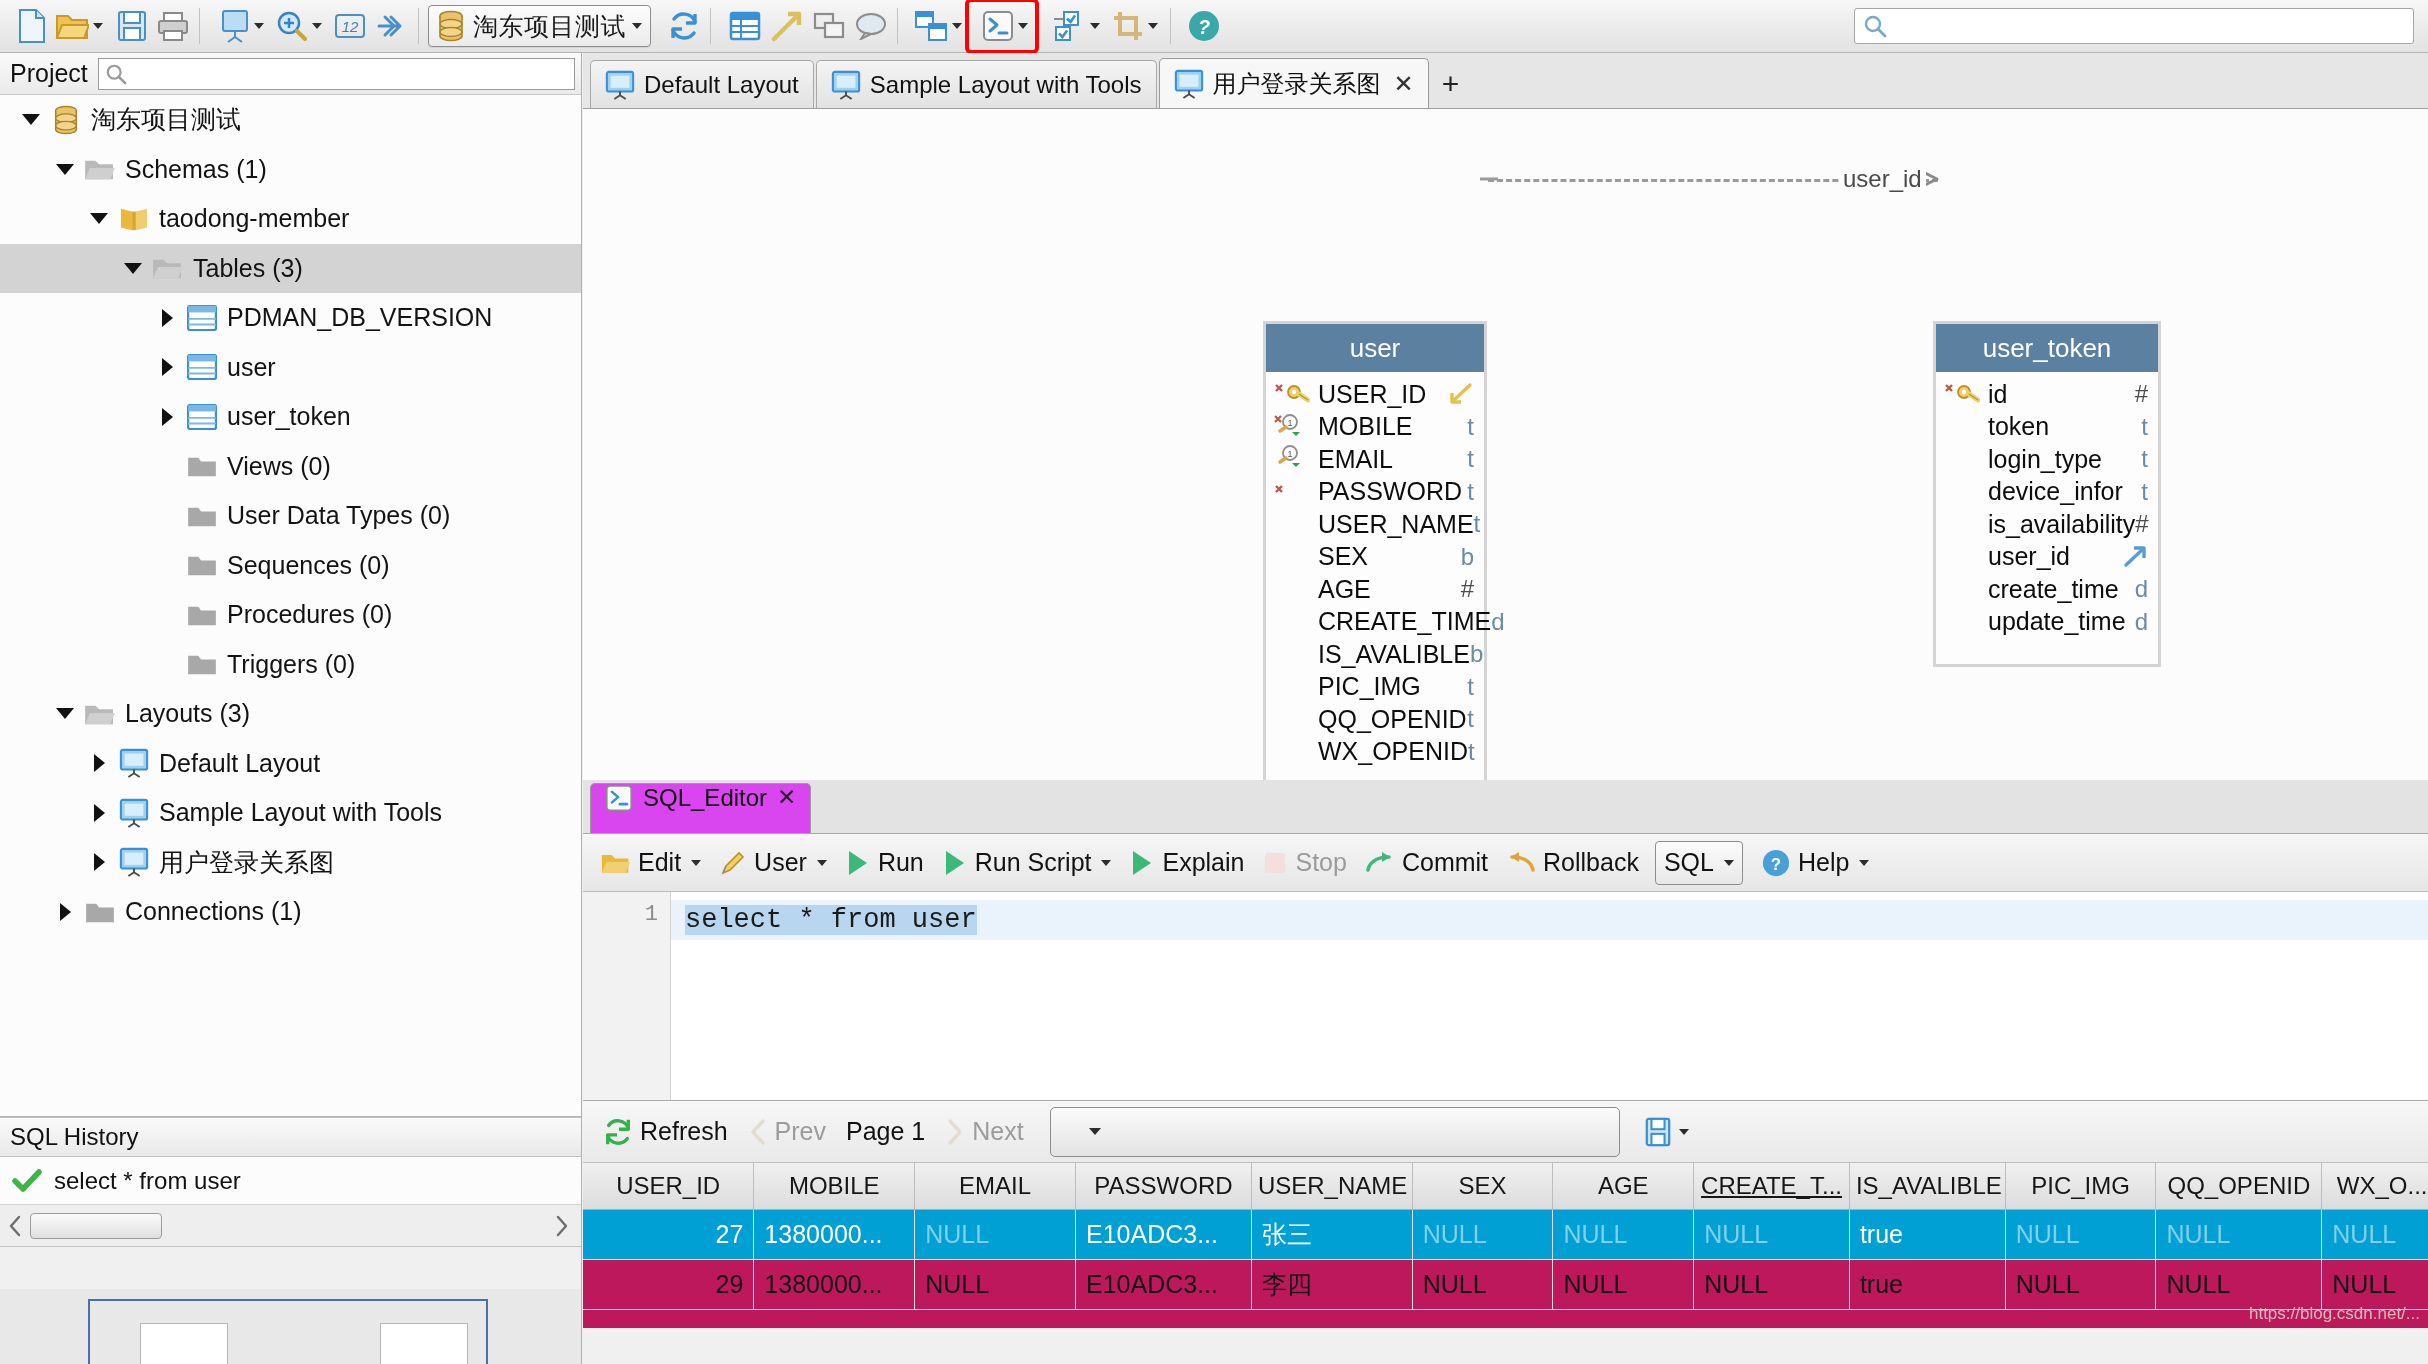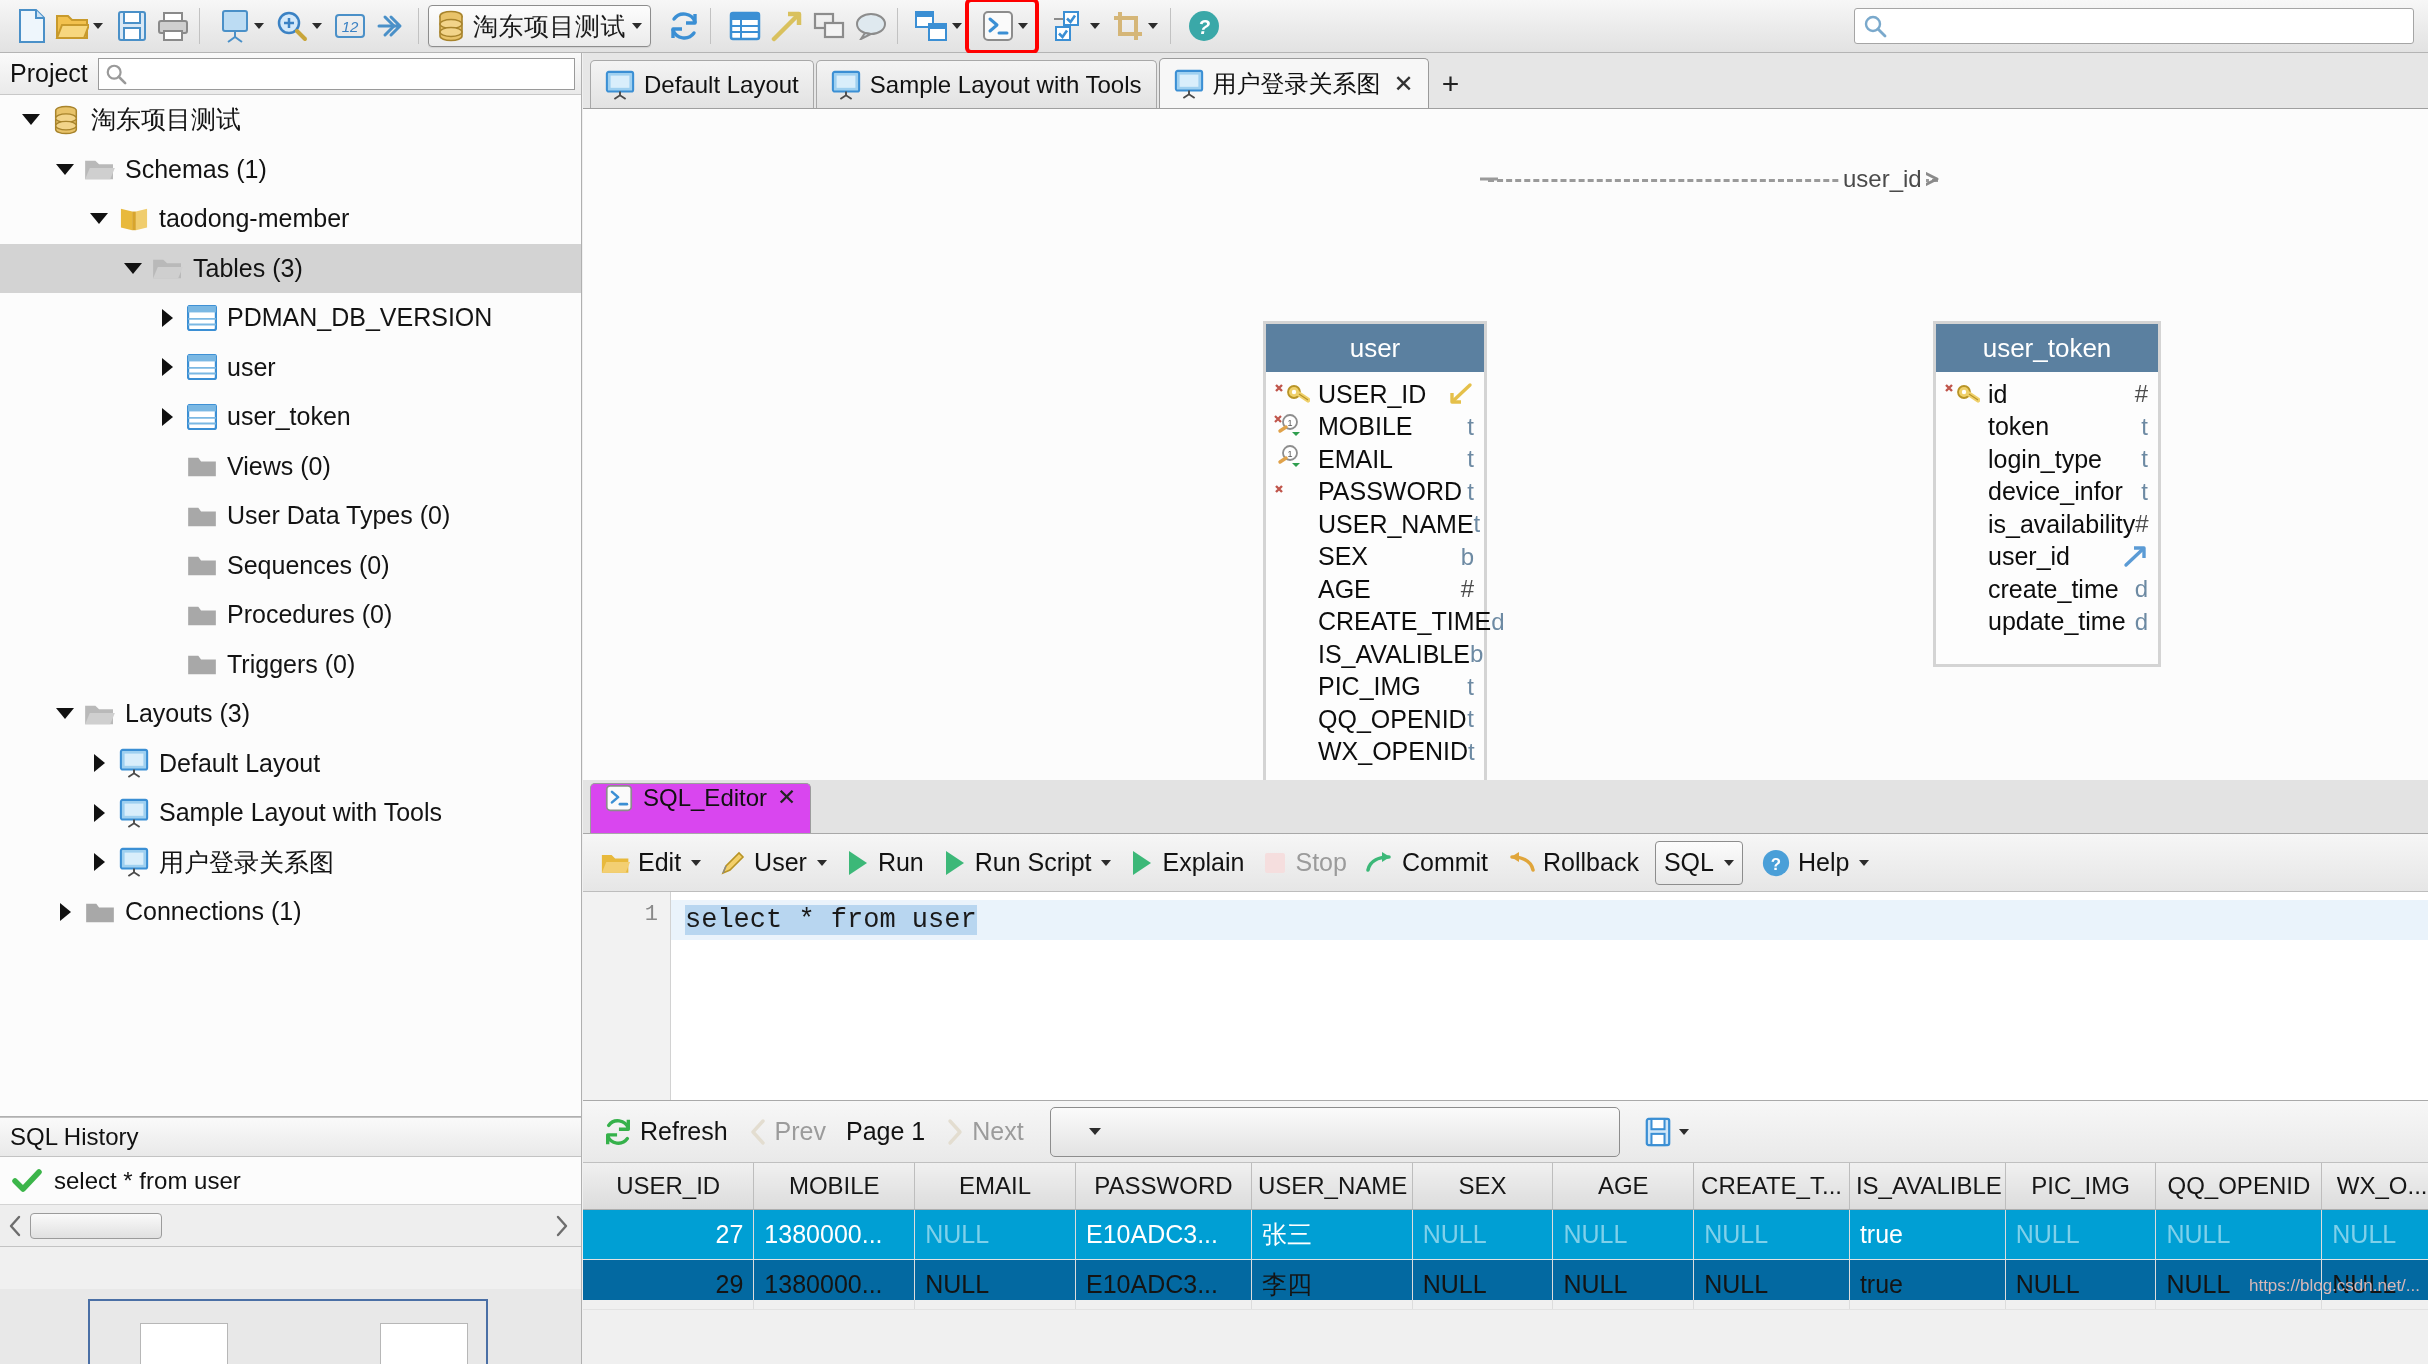--- a/index.html
+++ b/index.html
@@ -162,21 +162,21 @@
   .tbi.dis { color: #9b9b9b; cursor: default; }
   .tbi .cr { margin-left: 3px; }
   .btn-box { border: 1px solid #8d8d8d; border-radius: 4px; background: linear-gradient(to bottom,#fcfcfc,#e8e8e8); padding: 0 8px; height: 44px; }
   .editor { position: absolute; left: 0; top: 112px; width: 1845px; height: 208px; background: #fff; display: flex; }
   .gutter { width: 88px; background: #f2f2f2; border-right: 1px solid #d2d2d2; padding-top: 10px; text-align: right; padding-right: 12px; font-family: "Liberation Mono", monospace; font-size: 22px; color: #8a8a8a; }
   .code { flex: 1; padding-top: 8px; position: relative; }
   .code-line { height: 40px; background: #eaf3fb; padding-left: 14px; display: flex; align-items: center; }
   .code-sel { background: #b8d6f0; font-family: "Liberation Mono", monospace; font-size: 27px; color: #1a1a1a; }
 
   
-  .results { position: absolute; left: 583px; top: 1100px; width: 1845px; height: 200px; background: #0369a1; border-top: 1px solid #a9a9a9; }
+  .results { position: absolute; left: 583px; top: 1100px; width: 1845px; height: 228px; background: #be185d; border-top: 1px solid #a9a9a9; }
   .res-toolbar { height: 62px; display: flex; align-items: center; padding-left: 12px; gap: 4px; background: linear-gradient(to bottom,#f7f7f7,#e9e9e9); border-bottom: 1px solid #c0c0c0; }
   .res-combo {
     height: 50px; min-width: 570px; display: flex; align-items: center; justify-content: space-between;
     padding: 0 12px; margin-left: 14px;
     background: linear-gradient(to bottom,#fbfbfb,#e3e3e3); border: 1px solid #8d8d8d; border-radius: 5px;
     font-size: 24px; color: #141414; cursor: pointer;
   }
   .grid { position: absolute; left: 0; top: 62px; width: 1845px; height: 202px; overflow: hidden; }
   table.dg { border-collapse: collapse; table-layout: fixed; width: 1860px; }
   table.dg th {
@@ -999,21 +999,21 @@
       <table class="dg">
         <thead>
             <tr id="grid-head">
               <th style="width: 170px;">USER_ID</th>
               <th style="width: 160px;">MOBILE</th>
               <th style="width: 160px;">EMAIL</th>
               <th style="width: 175px;">PASSWORD</th>
               <th style="width: 160px;">USER_NAME</th>
               <th style="width: 140px;">SEX</th>
               <th style="width: 140px;">AGE</th>
-              <th style="width: 155px;">CREATE_T...</th>
+              <th style="width: 155px; text-decoration: underline;">CREATE_T...</th>
               <th style="width: 155px;">IS_AVALIBLE</th>
               <th style="width: 150px;">PIC_IMG</th>
               <th style="width: 165px;">QQ_OPENID</th>
               <th style="width: 120px;">WX_O...</th>
             </tr>
           </thead>
         <tbody id="grid-body">
             <tr class="sel">
               <td class="num">27</td>
               <td class="">1380000...</td>

